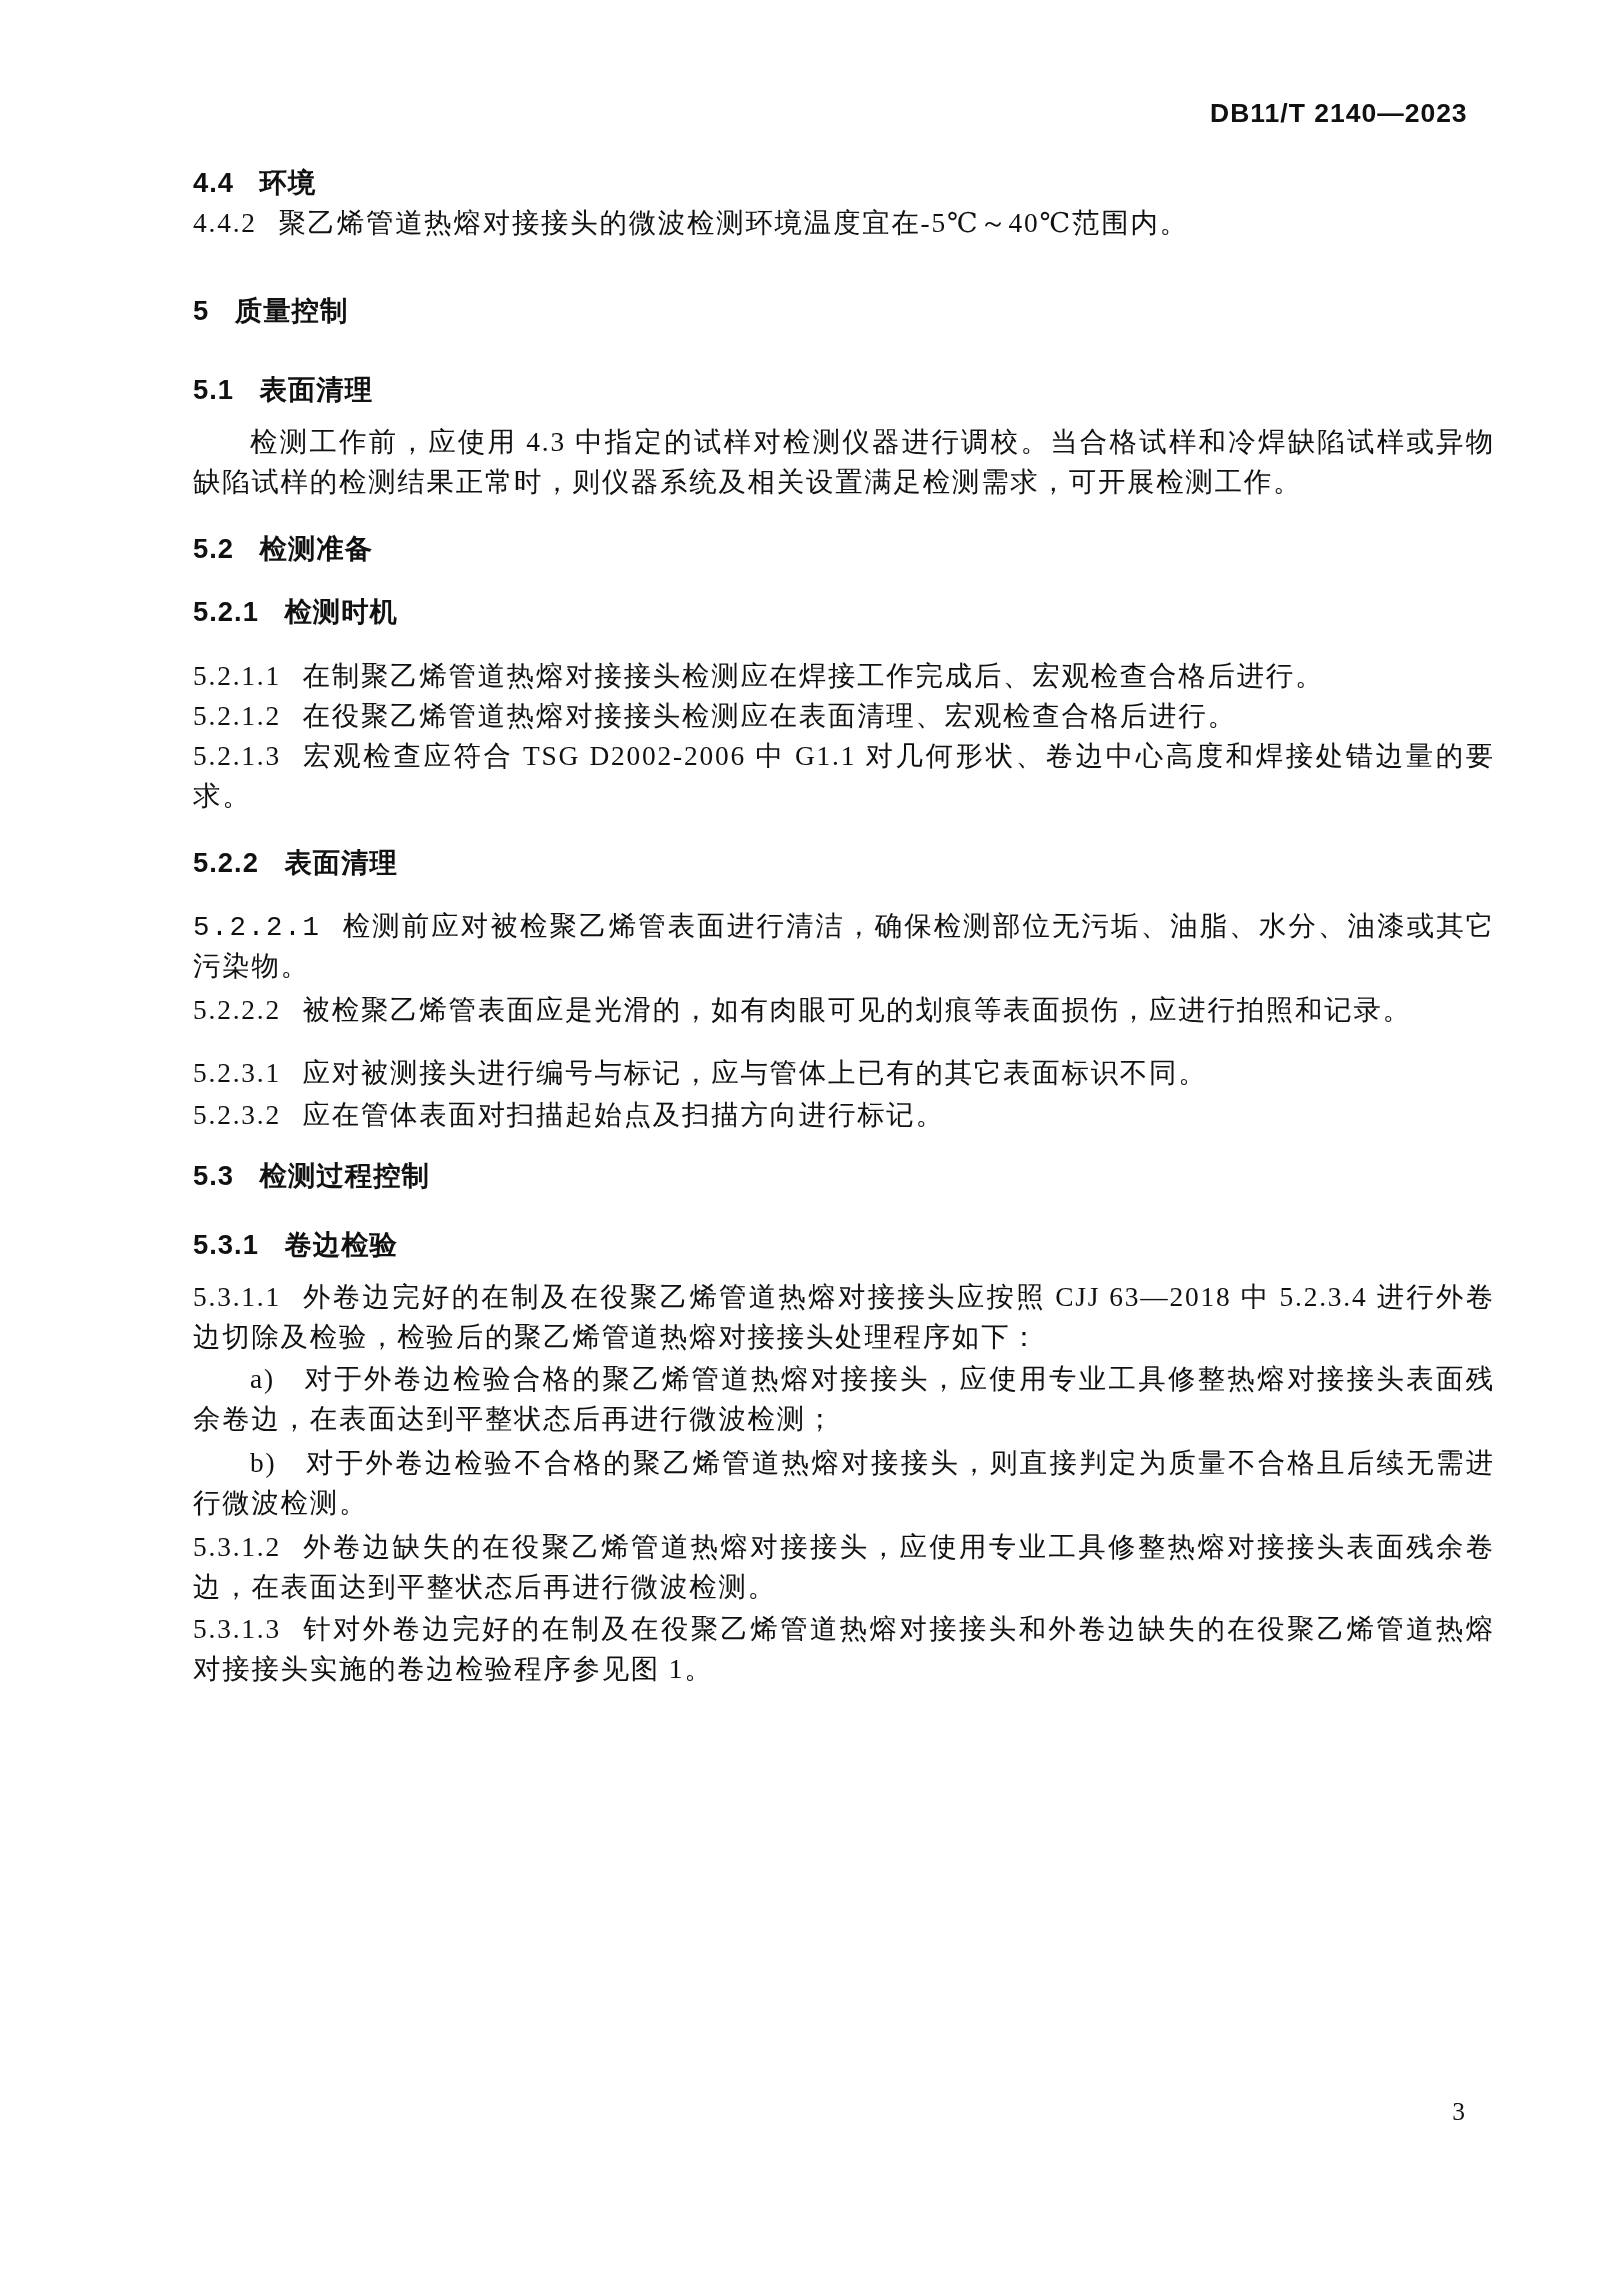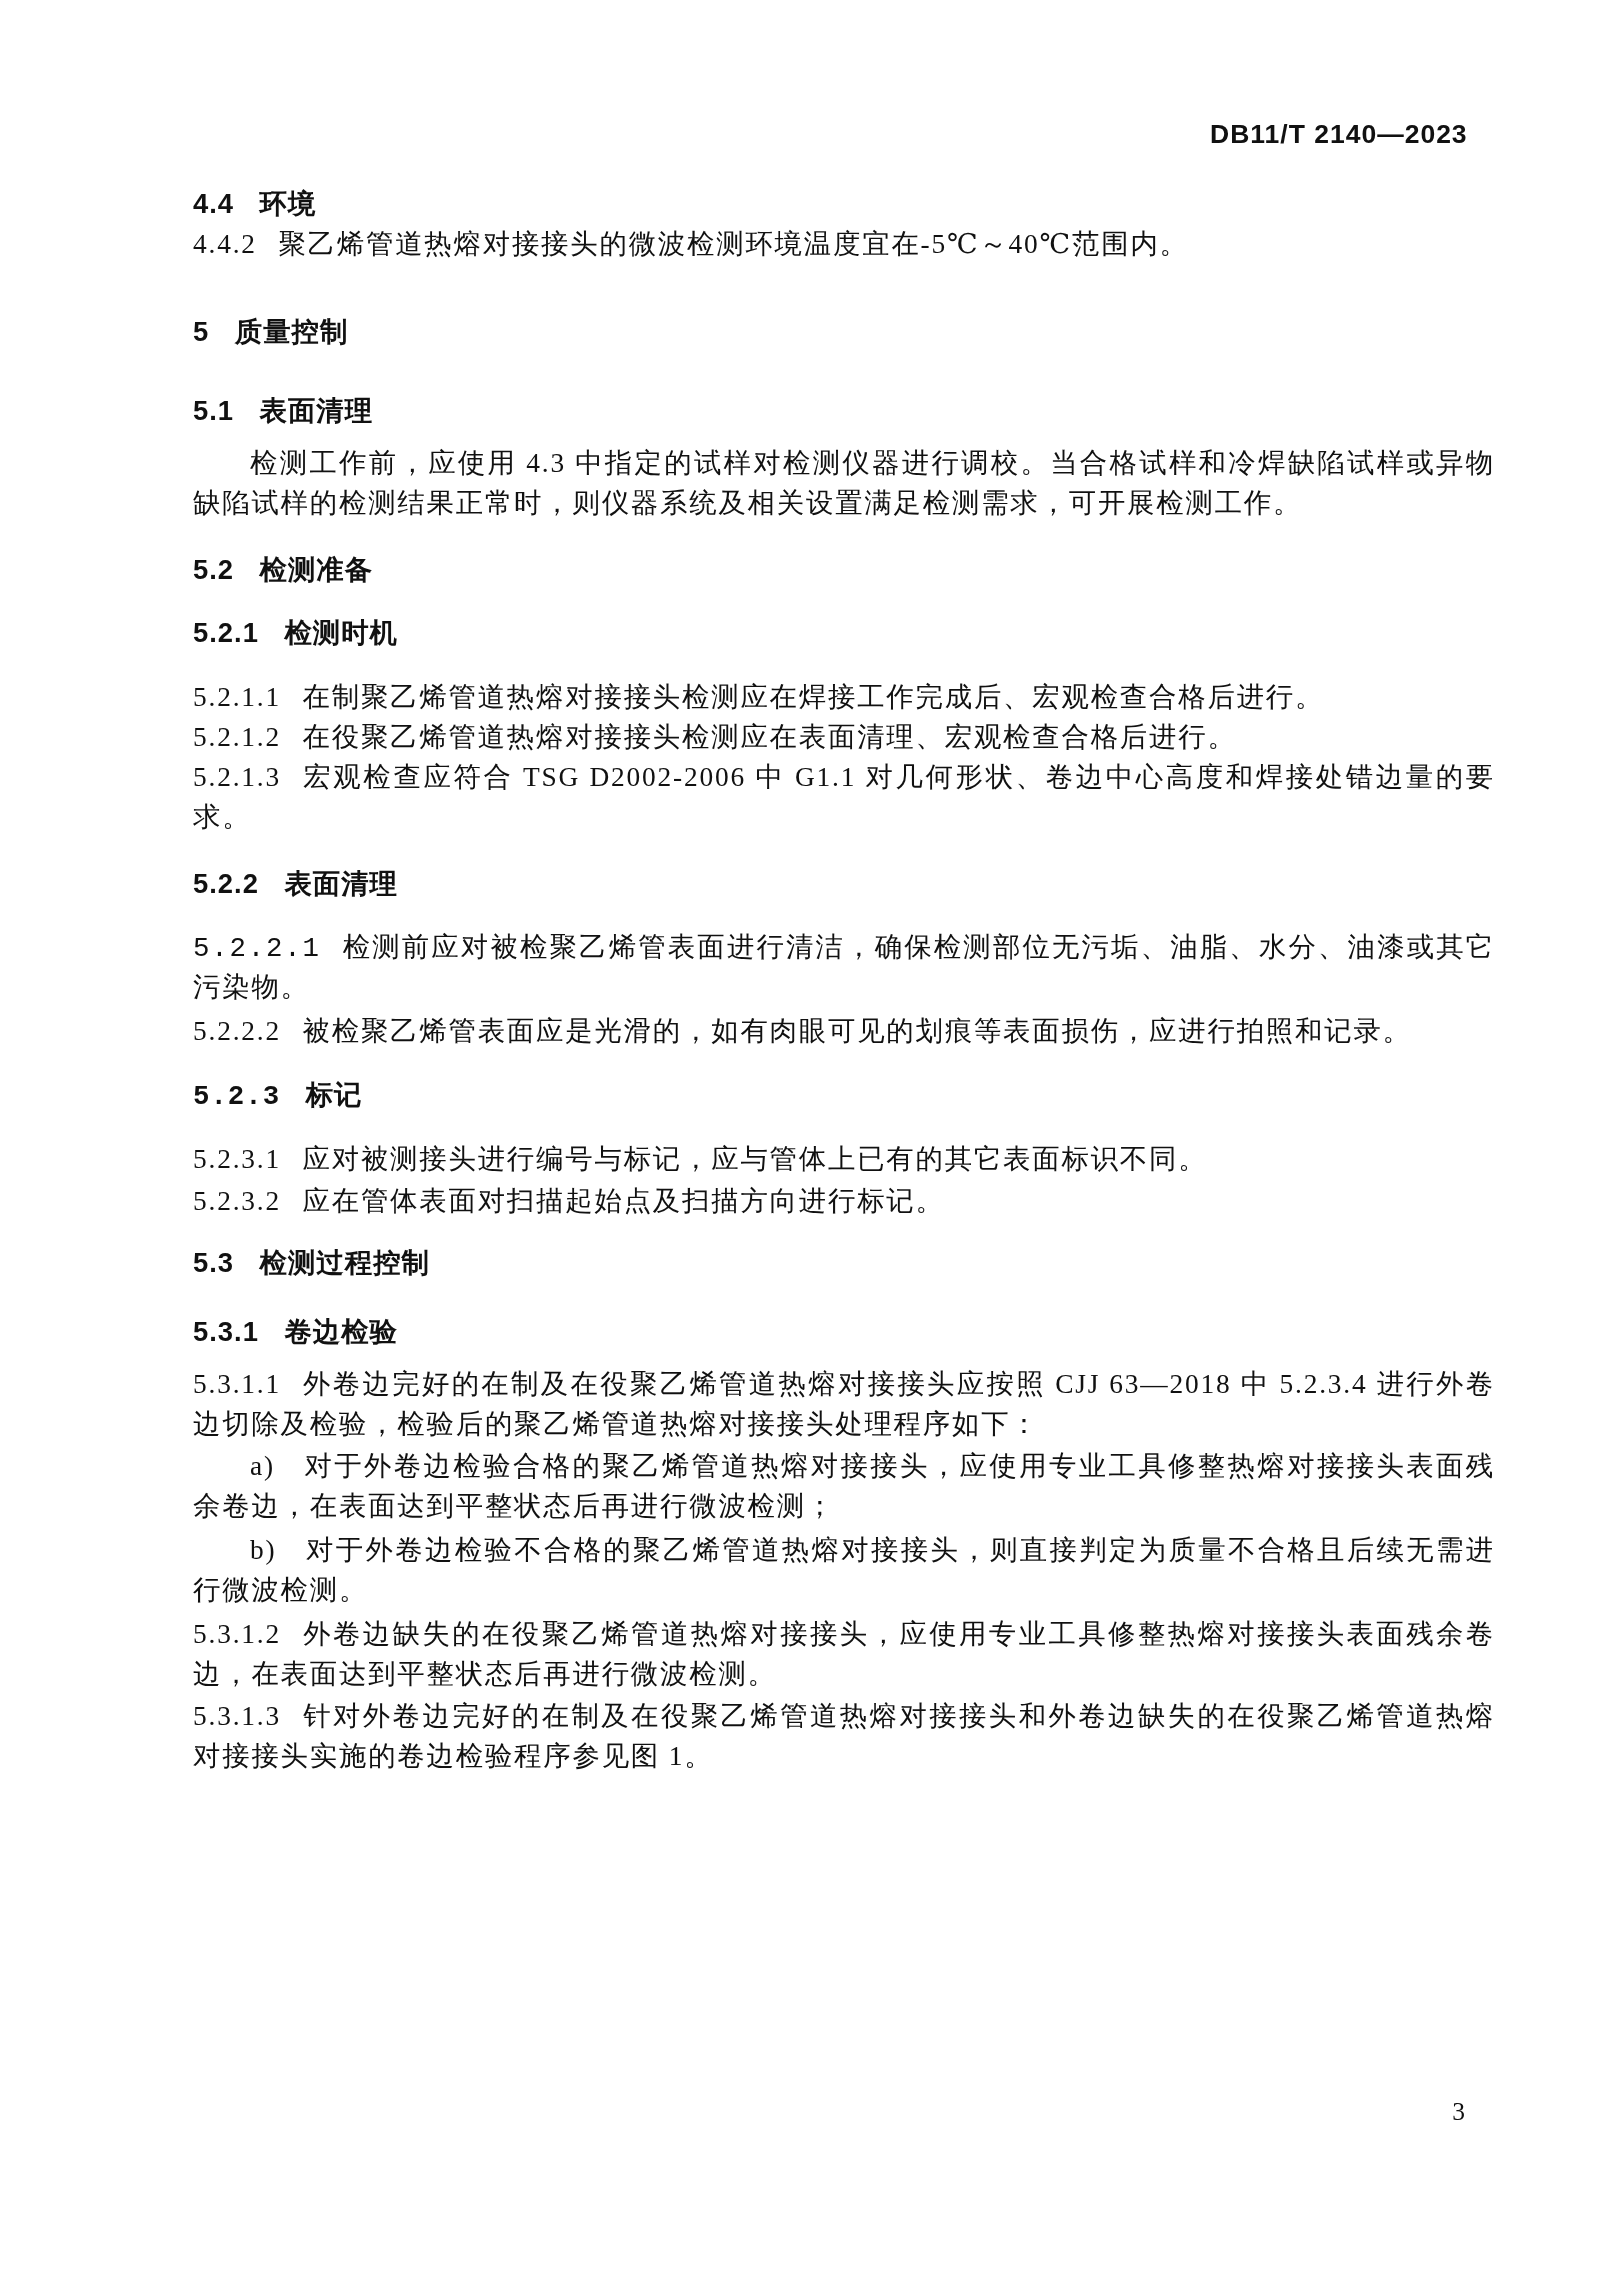--- a/index.html
+++ b/index.html
@@ -8,23 +8,23 @@
     width: 1621px;
     height: 2293px;
     background: #ffffff;
     color: #111111;
     font-family: "Liberation Serif", "DejaVu Serif", serif;
     overflow: hidden;
   }
   .content {
     position: absolute;
     left: 193px;
-    top: 0;
+    top: 12px;
     width: 1302px;
-    padding-top: 114px;
+    padding-top: 81px;
   }
   .doc-header {
     text-align: right;
     padding-right: 27.4px;
     font-family: "Liberation Sans", "DejaVu Sans", sans-serif;
     font-weight: bold;
     font-size: 26.5px;
     line-height: 40px;
     letter-spacing: 1px;
   }
@@ -87,21 +87,20 @@
 
     <p class="para mt25"><span class="num">5.2.1.1</span><span>在制聚乙烯管道热熔对接接头检测应在焊接工作完成后、宏观检查合格后进行。</span></p>
     <p class="para mt0"><span class="num">5.2.1.2</span><span>在役聚乙烯管道热熔对接接头检测应在表面清理、宏观检查合格后进行。</span></p>
     <p class="para mt0"><span class="num">5.2.1.3</span><span>宏观检查应符合 TSG D2002-2006 中 G1.1 对几何形状、卷边中心高度和焊接处错边量的要求。</span></p>
 
     <div class="h mt27"><span class="num">5.2.2</span><span>表面清理</span></div>
 
     <p class="para mt26"><span class="num">5.2.2.1</span><span>检测前应对被检聚乙烯管表面进行清洁，确保检测部位无污垢、油脂、水分、油漆或其它污染物。</span></p>
     <p class="para mt2"><span class="num">5.2.2.2</span><span>被检聚乙烯管表面应是光滑的，如有肉眼可见的划痕等表面损伤，应进行拍照和记录。</span></p>
 
-    <div class="h mt26"><span class="num">5.2.3</span><span>标记</span></div>
 
     <p class="para mt23"><span class="num">5.2.3.1</span><span>应对被测接头进行编号与标记，应与管体上已有的其它表面标识不同。</span></p>
     <p class="para mt2"><span class="num">5.2.3.2</span><span>应在管体表面对扫描起始点及扫描方向进行标记。</span></p>
 
     <div class="h mt22"><span class="num">5.3</span><span>检测过程控制</span></div>
 
     <div class="h mt30"><span class="num">5.3.1</span><span>卷边检验</span></div>
 
     <p class="para mt24"><span class="num">5.3.1.1</span><span>外卷边完好的在制及在役聚乙烯管道热熔对接接头应按照 CJJ 63—2018 中 5.2.3.4 进行外卷边切除及检验，检验后的聚乙烯管道热熔对接接头处理程序如下：</span></p>
 

